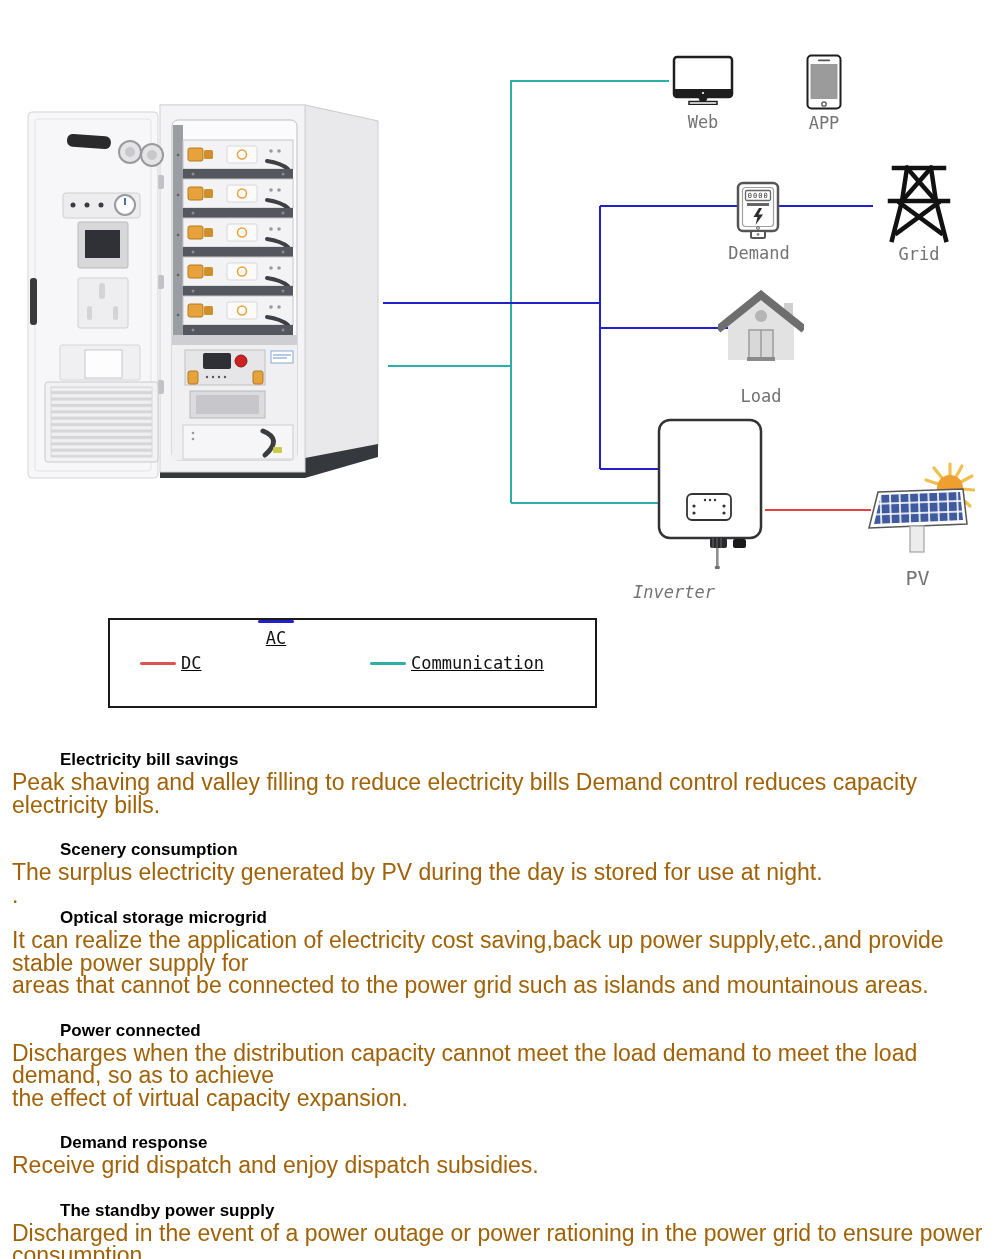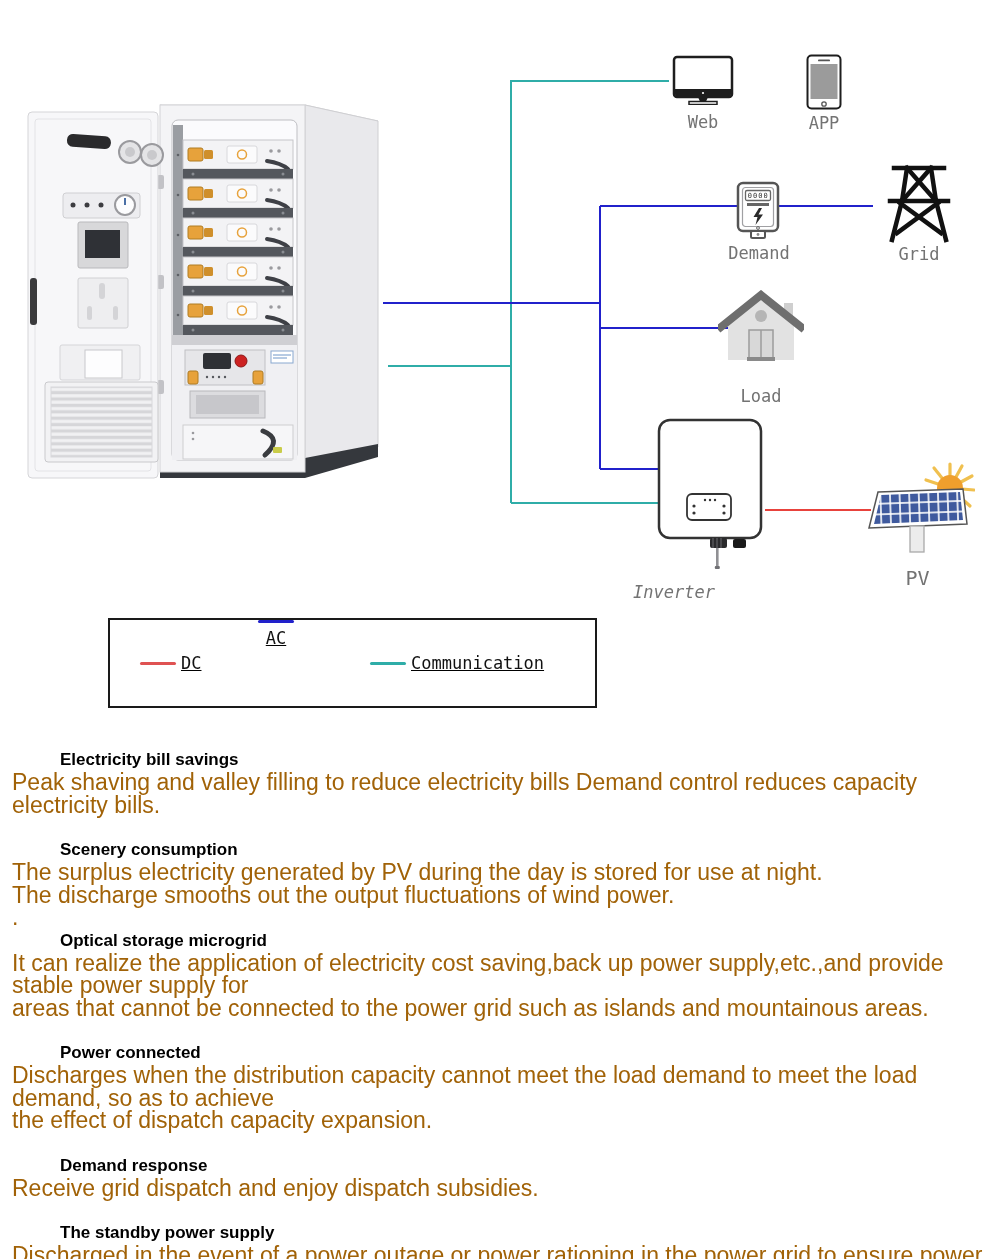--- a/index.html
+++ b/index.html
@@ -325,32 +325,31 @@
 </div>
 
 <div id="sections">
   <div class="section">
     <div class="heading">Electricity bill savings</div>
     <div class="line">Peak shaving and valley filling to reduce electricity bills Demand control reduces capacity electricity bills.</div>
   </div>
   <div class="section tight">
     <div class="heading">Scenery consumption</div>
     <div class="line">The surplus electricity generated by PV during the day is stored for use at night.</div>
-    <div class="line">The discharge smooths out the output fluctuations of wind power.</div>
     <div class="line">.</div>
   </div>
   <div class="section">
     <div class="heading">Optical storage microgrid</div>
     <div class="line">It can realize the application of electricity cost saving,back up power supply,etc.,and provide stable power supply for</div>
     <div class="line">areas that cannot be connected to the power grid such as islands and mountainous areas.</div>
   </div>
   <div class="section">
     <div class="heading">Power connected</div>
     <div class="line">Discharges when the distribution capacity cannot meet the load demand to meet the load demand, so as to achieve</div>
-    <div class="line">the effect of dispatch capacity expansion.</div>
+    <div class="line">the effect of virtual capacity expansion.</div>
   </div>
   <div class="section">
     <div class="heading">Demand response</div>
     <div class="line">Receive grid dispatch and enjoy dispatch subsidies.</div>
   </div>
   <div class="section">
     <div class="heading">The standby power supply</div>
     <div class="line">Discharged in the event of a power outage or power rationing in the power grid to ensure power consumption.</div>
   </div>
 </div>

